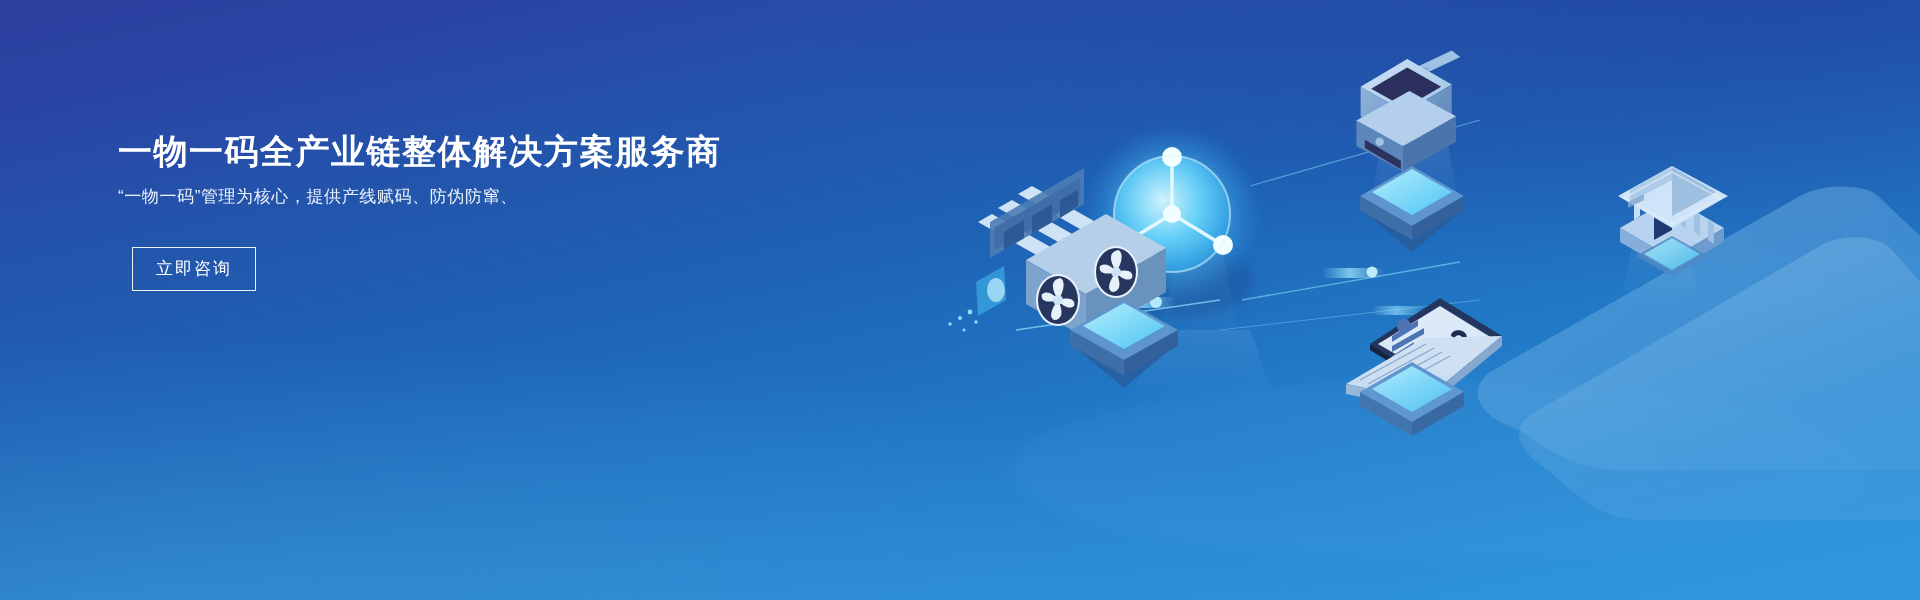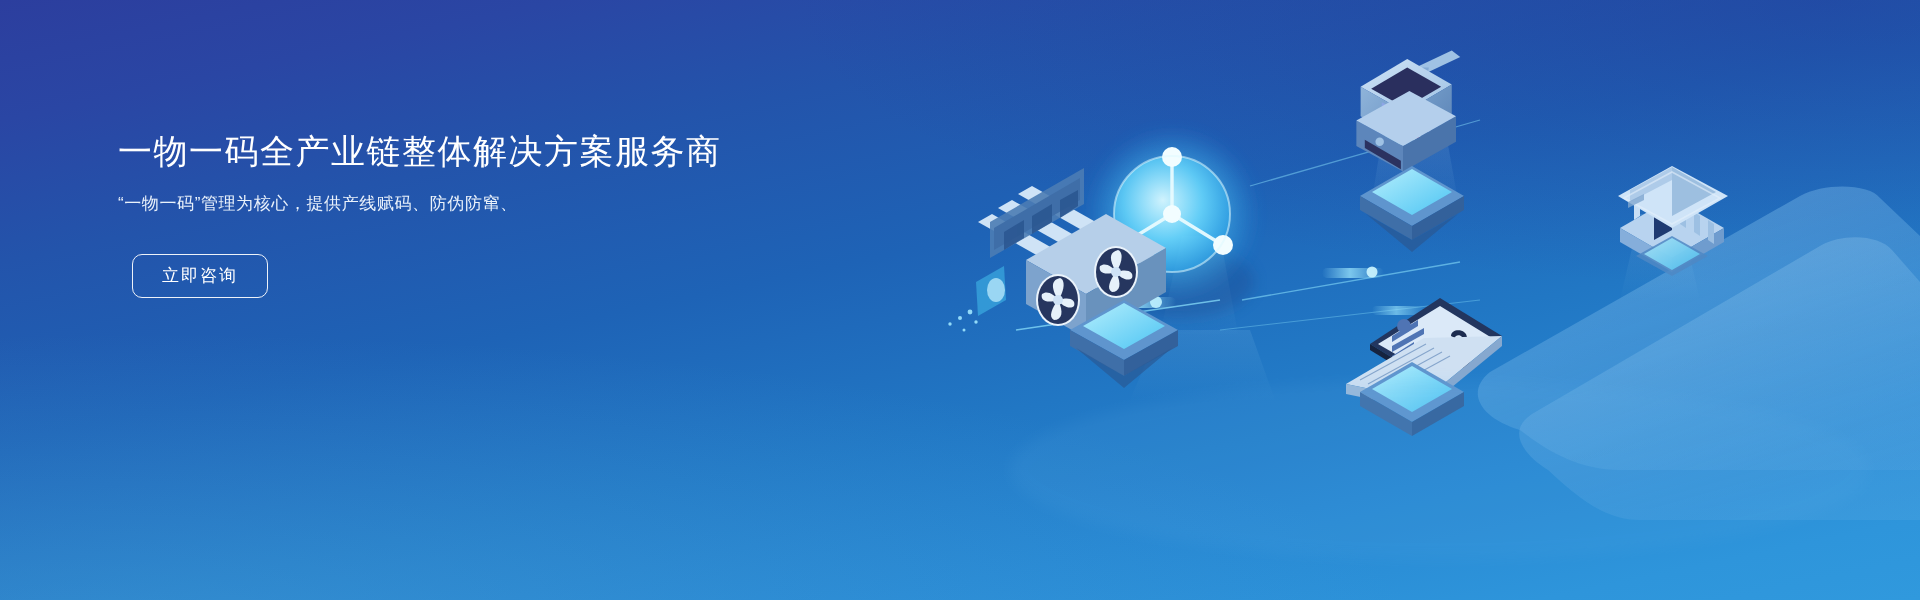--- a/index.html
+++ b/index.html
@@ -37,45 +37,45 @@
   }
 
   
   .copy{
     position:absolute;
     left:118px; top:131px;
     width:640px;
   }
   .headline{
     font-size:34px;
-    font-weight:normal;
+    font-weight:bold;
     color:#ffffff;
     letter-spacing:1.5px;
     line-height:1.2;
     white-space:nowrap;
   }
   .sub{
-    margin-top:15px;
+    margin-top:8px;
     font-size:17px;
     color:#eaf2fb;
     line-height:1.95;
     letter-spacing:0.6px;
     max-width:545px;
   }
   .sub .line{ display:block; }
 
   .cta{
     display:flex;
     align-items:center;
     justify-content:center;
     margin-top:34px;
     margin-left:14px;
-    width:136px; height:44px;
+    width:124px; height:44px;
     border:1px solid rgba(255,255,255,0.92);
-    border-radius:10px;
+    border-radius:0;
     background:transparent;
     color:#ffffff;
     font-size:17px;
     letter-spacing:2px;
     cursor:pointer;
     font-family:inherit;
   }
 
   
   .art{

